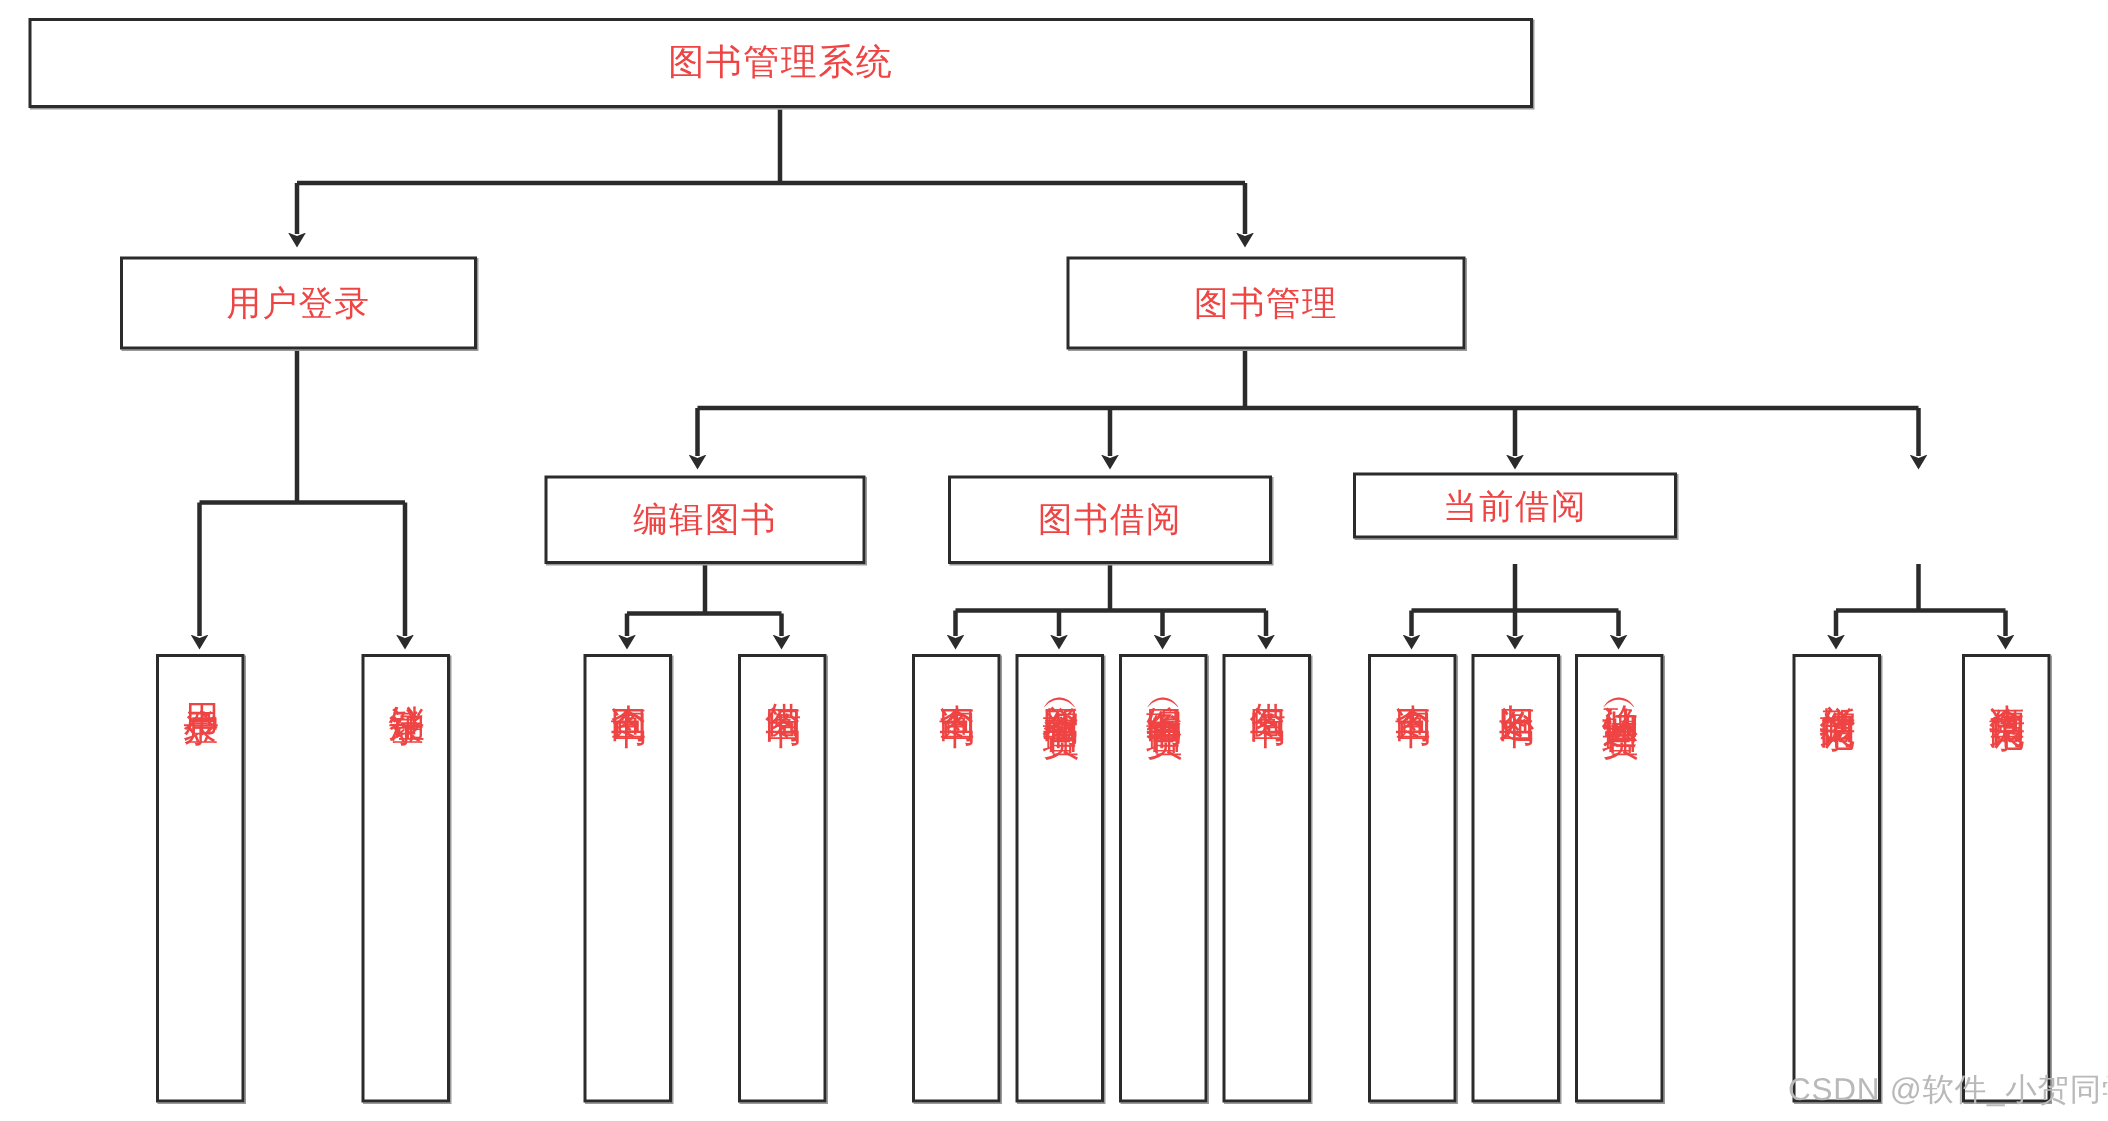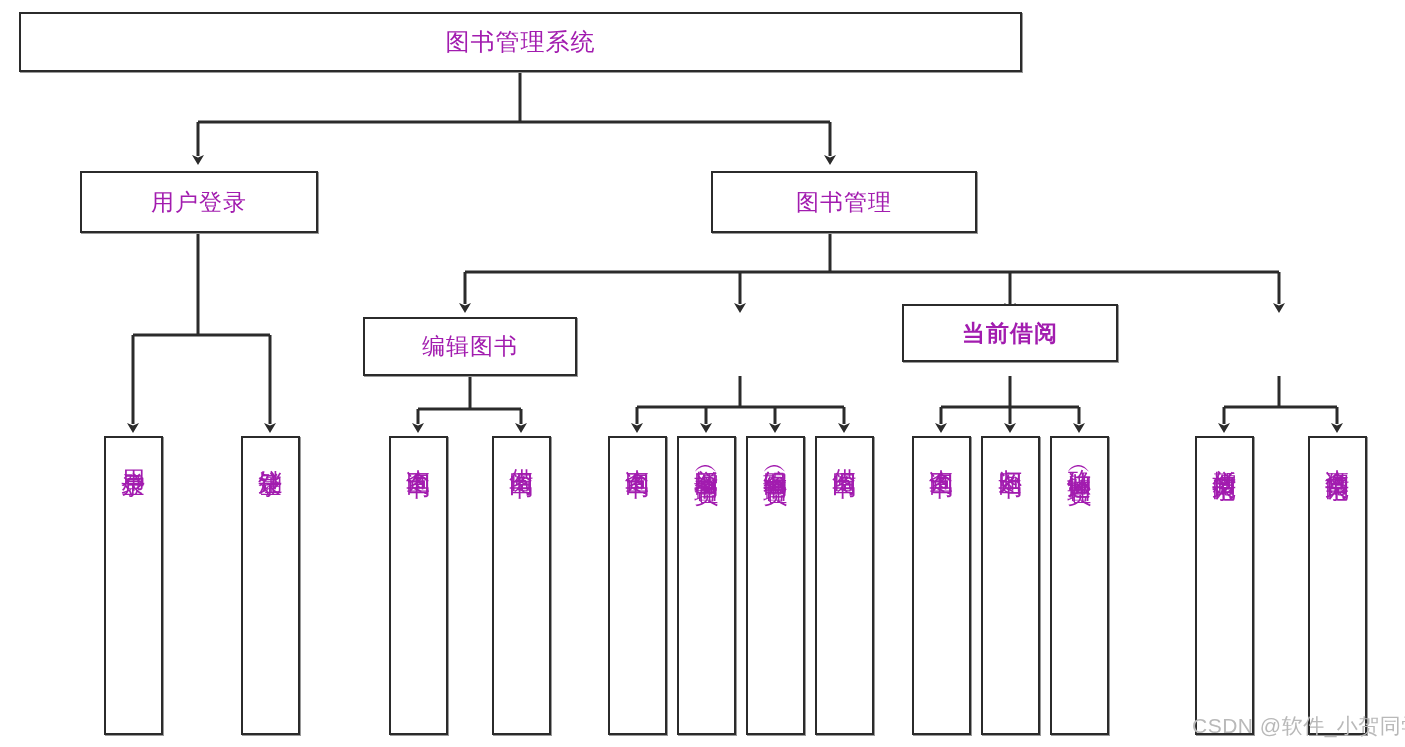--- a/index.html
+++ b/index.html
@@ -27,21 +27,21 @@
     pointer-events: none;
   }
   .node {
     position: absolute;
     box-sizing: border-box;
     border: 2px solid #2b2b2b;
     background: #ffffff;
     display: flex;
     align-items: center;
     justify-content: center;
-    color: #a21caf;
+    color: #ef4444;
     box-shadow: 1px 1px 0 #9a9a9a;
   }
   .node-label {
     display: block;
     white-space: nowrap;
     letter-spacing: 1px;
   }
   
   .node.horiz .node-label {
     font-size: 23px;
@@ -134,21 +134,24 @@
   <div class="node horiz" style="left:80px; top:171px; width:238px; height:62px;">
     <span class="node-label">用户登录</span>
   </div>
   <div class="node horiz" style="left:711px; top:171px; width:266px; height:62px;">
     <span class="node-label">图书管理</span>
   </div>
 
   <div class="node horiz" style="left:363px; top:317px; width:214px; height:59px;">
     <span class="node-label">编辑图书</span>
   </div>
-  <div class="node horiz" style="left:902px; top:304px; width:216px; height:58px;font-weight:bold;">
+  <div class="node horiz" style="left:632px; top:317px; width:216px; height:59px;">
+    <span class="node-label">图书借阅</span>
+  </div>
+  <div class="node horiz" style="left:902px; top:315px; width:216px; height:44px;">
     <span class="node-label">当前借阅</span>
   </div>
 
   <div class="node vert" style="left:104px; top:436px; width:59px; height:299px;">
     <span class="node-label">用户登录</span>
   </div>
   <div class="node vert" style="left:241px; top:436px; width:59px; height:299px;">
     <span class="node-label">注销登录</span>
   </div>
 

